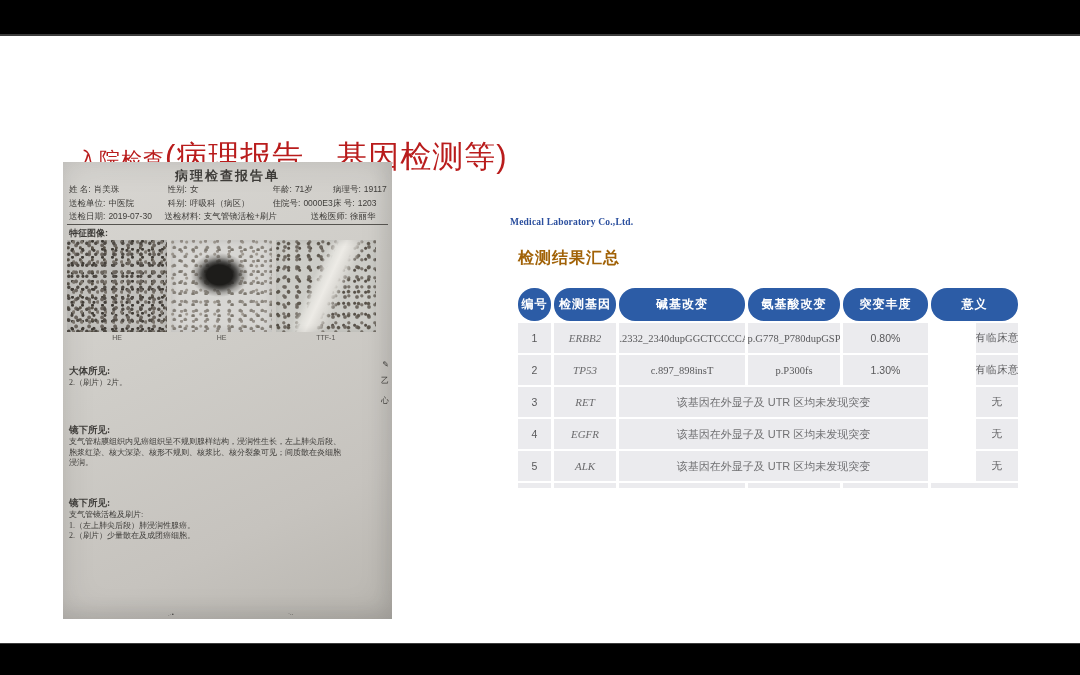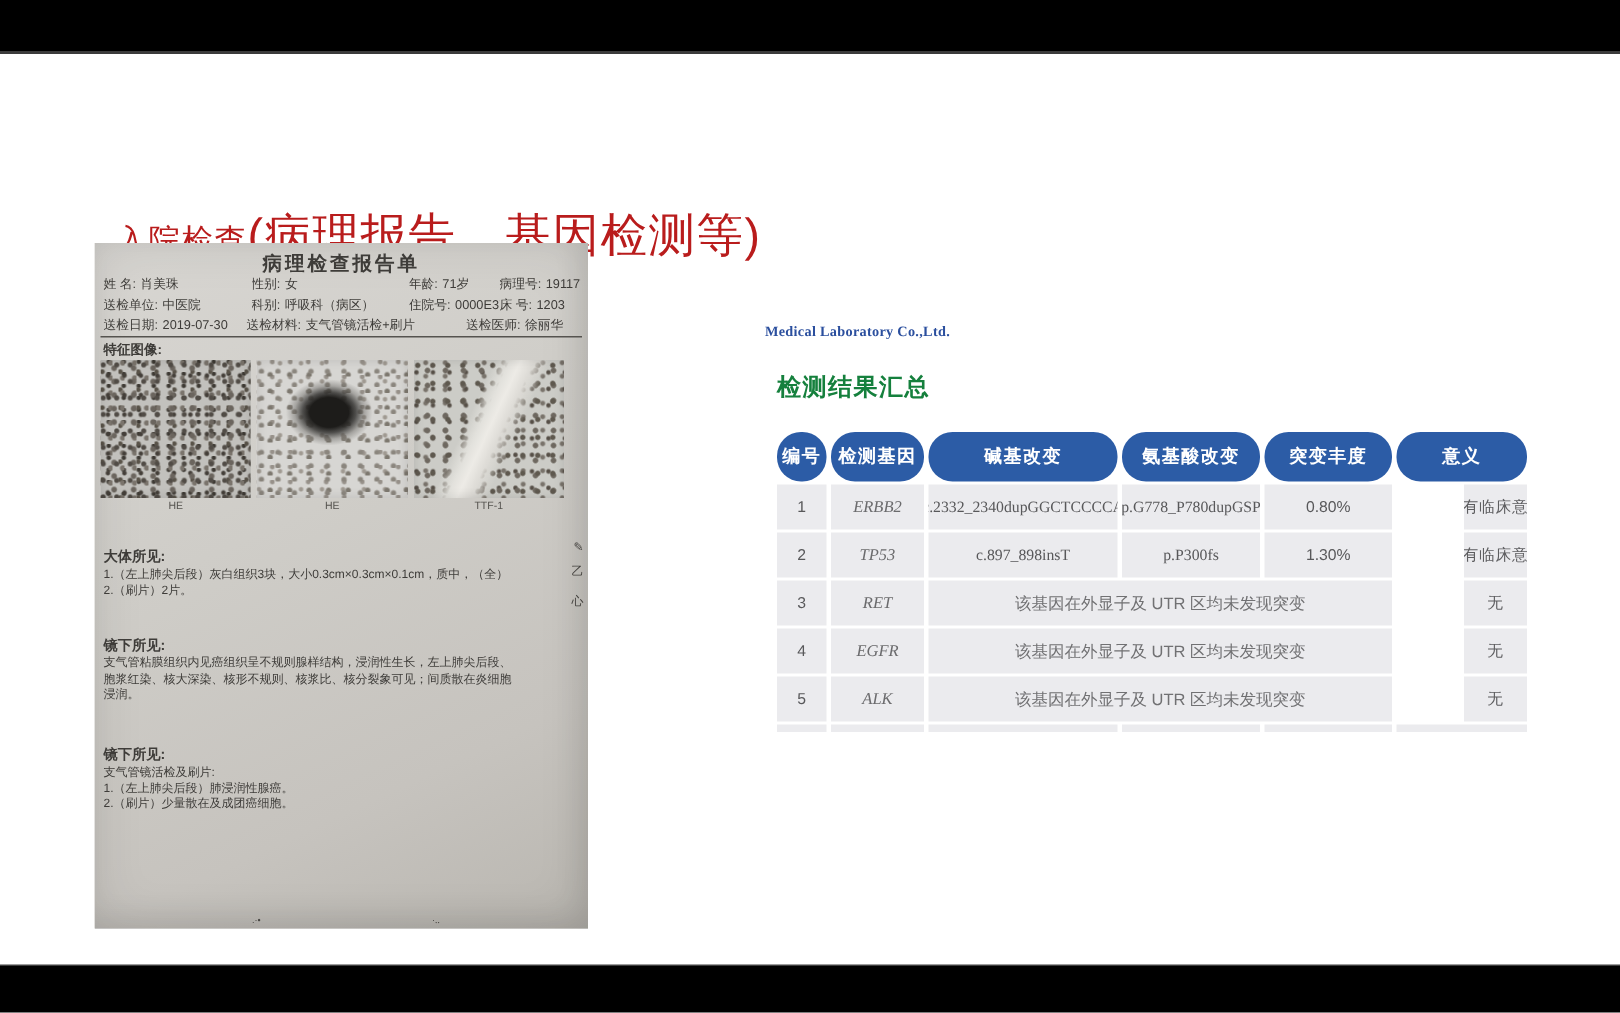--- a/index.html
+++ b/index.html
@@ -62,35 +62,35 @@
     background-image:
       linear-gradient(115deg, transparent 38%, #e2e1dc 45%, #edebe6 50%, #dedcd7 56%, transparent 64%),
       radial-gradient(circle at 25% 30%, #5f594f 0 1.2px, transparent 2.3px),
       radial-gradient(circle at 75% 70%, #6e6860 0 1.3px, transparent 2.4px),
       radial-gradient(circle at 15% 75%, #564f47 0 1px, transparent 2px),
       radial-gradient(circle at 60% 20%, #79736b 0 1.1px, transparent 2.1px);
     background-size:100% 100%,10px 12px,12px 10px,11px 11px,13px 9px;
   }
   .img-labels{position:absolute;top:172px;left:4px;right:16px;display:flex;gap:4px;}
   .img-labels span{flex:1;text-align:center;font-size:7px;color:#55534f;}
-  .rep-section{position:absolute;left:6px;right:45px;font-size:8px;line-height:10.5px;}
+  .rep-section{position:absolute;left:6px;right:45px;font-size:8px;line-height:10.5px;font-family:Liberation Serif, serif;}
   .sec-label{font-weight:bold;font-size:9.5px;line-height:13px;}
   .sec-gross{top:203px;}
   .sec-micro{top:262px;}
   .sec-diag{top:335px;}
   .side-mark{position:absolute;right:3px;font-size:8px;color:#2e2c29;opacity:.85;filter:blur(.3px);}
   .bottom-mark{position:absolute;bottom:2px;font-size:6px;color:#2e2c29;opacity:.8;}
   
   .company{
     position:absolute;left:510px;top:181px;
     font-family:"Liberation Serif", serif;font-weight:bold;
     font-size:9.5px;color:var(--accent,#2b4f9e);letter-spacing:.2px;
   }
   .summary-heading{
-    position:absolute;left:518px;top:212px;font-size:16px;font-weight:bold;color:#15803d;
+    position:absolute;left:518px;top:212px;font-size:16px;font-weight:bold;color:#a16207;
     letter-spacing:1px;
   }
   .gene-table{
     position:absolute;left:518px;top:252px;width:503px;
     display:grid;grid-template-columns:33px 62px 126px 92px 85px 87px;
     column-gap:3px;row-gap:2px;
   }
   .t-row{display:contents;}
   .th{
     background:var(--header-bg,#2c5ca6);color:#fff;font-size:12px;font-weight:bold;
@@ -148,21 +148,20 @@
     </div>
     <div class="img-labels rep-text" id="img-labels">
         <span>HE</span>
         <span>HE</span>
         <span>TTF-1</span>
       </div>
 
     <div class="rep-section sec-gross rep-text">
       <div class="sec-label">大体所见:</div>
       <div id="gross-lines">
-          <div>1.（左上肺尖后段）灰白组织3块，大小0.3cm×0.3cm×0.1cm，质中，（全）</div>
           <div>2.（刷片）2片。</div>
         </div>
     </div>
 
     <div class="rep-section sec-micro rep-text">
       <div class="sec-label">镜下所见:</div>
       <div id="micro-lines">
           <div>支气管粘膜组织内见癌组织呈不规则腺样结构，浸润性生长，左上肺尖后段、胞浆红染、核大深染、核形不规则、核浆比、核分裂象可见；间质散在炎细胞浸润。</div>
         </div>
     </div>

